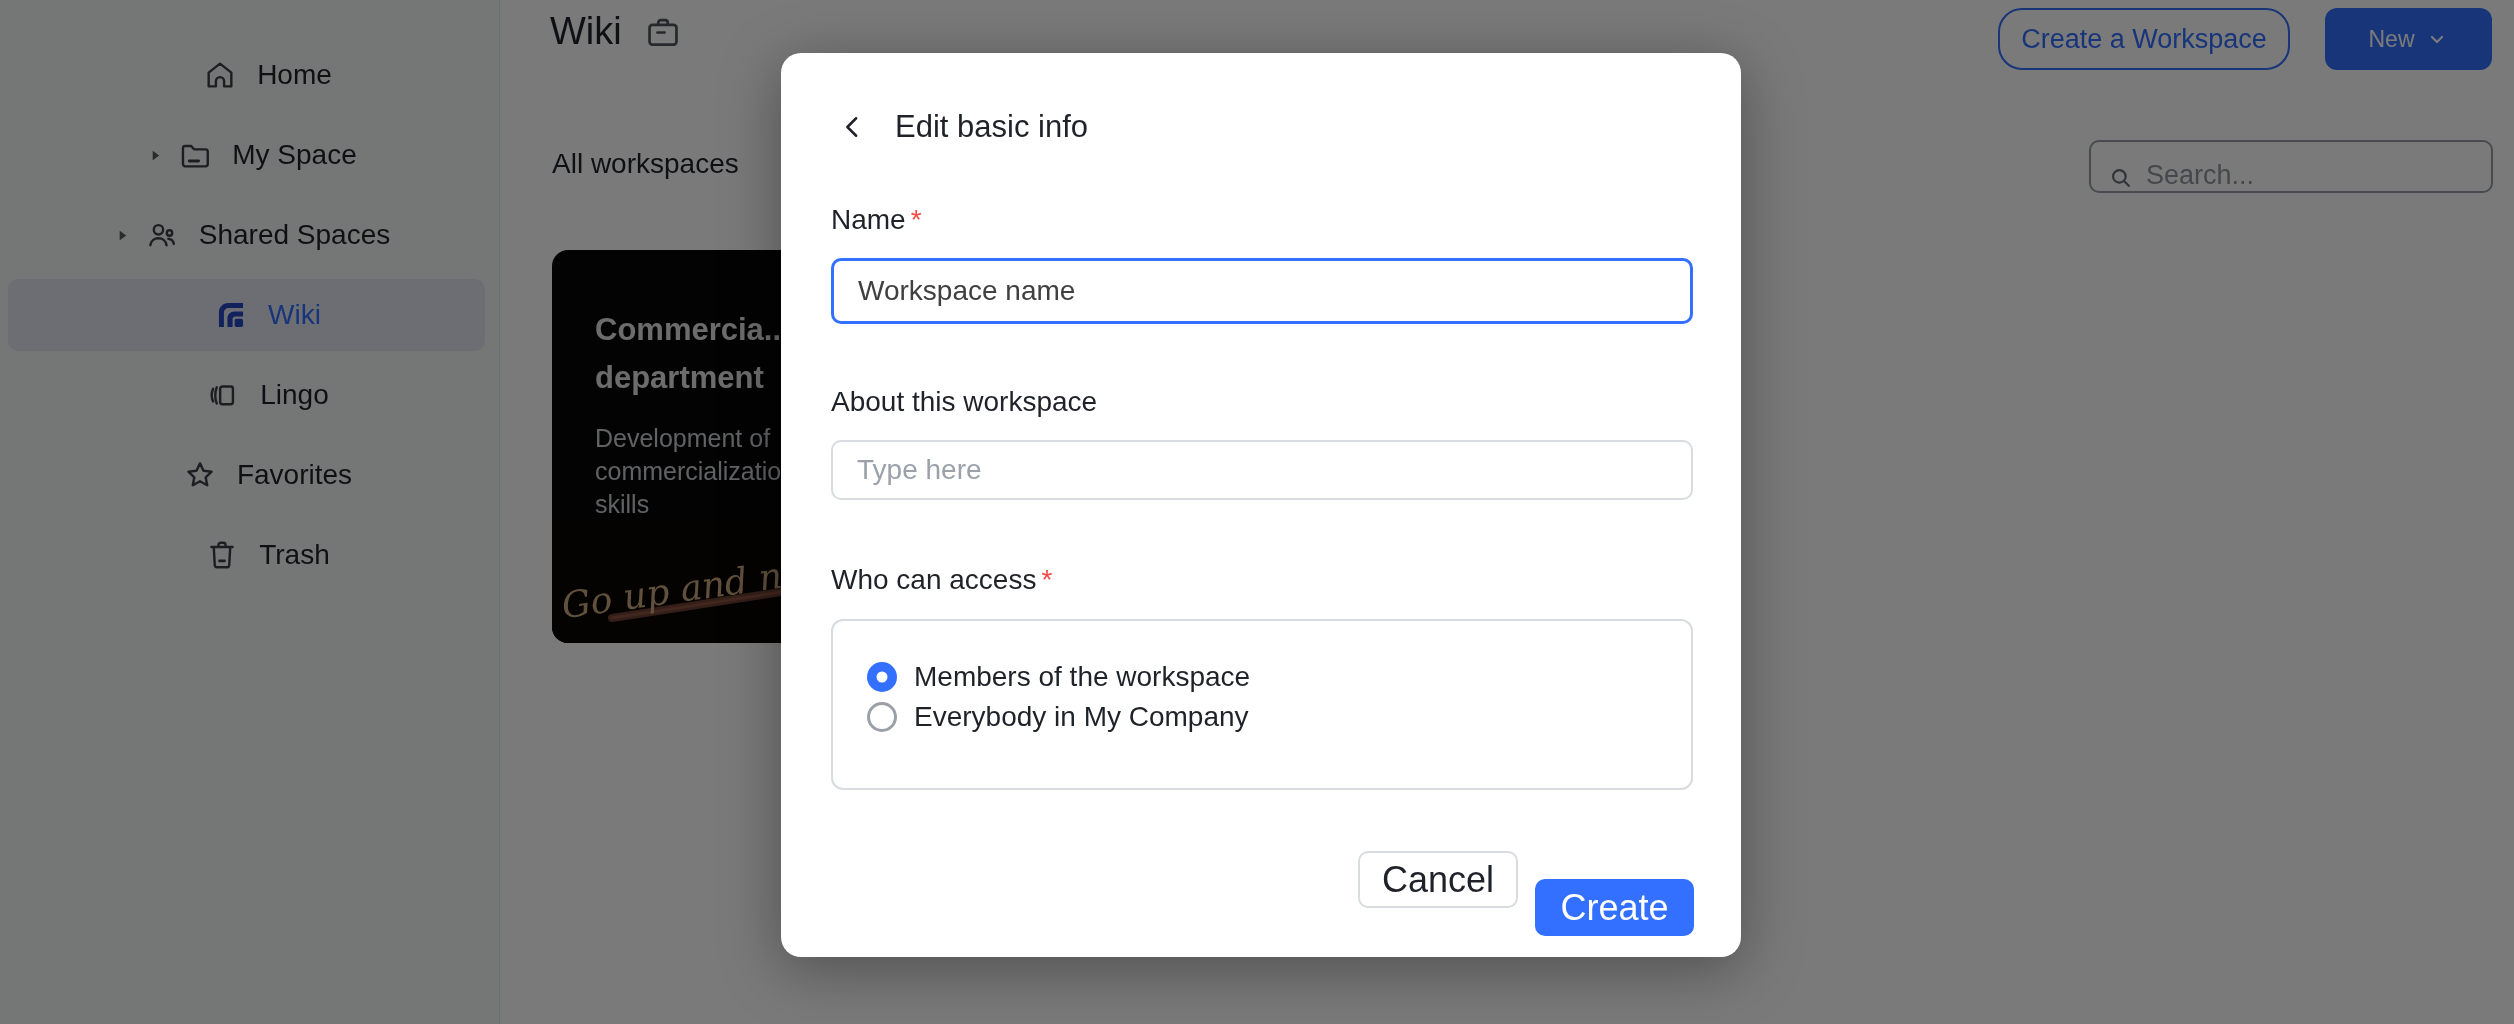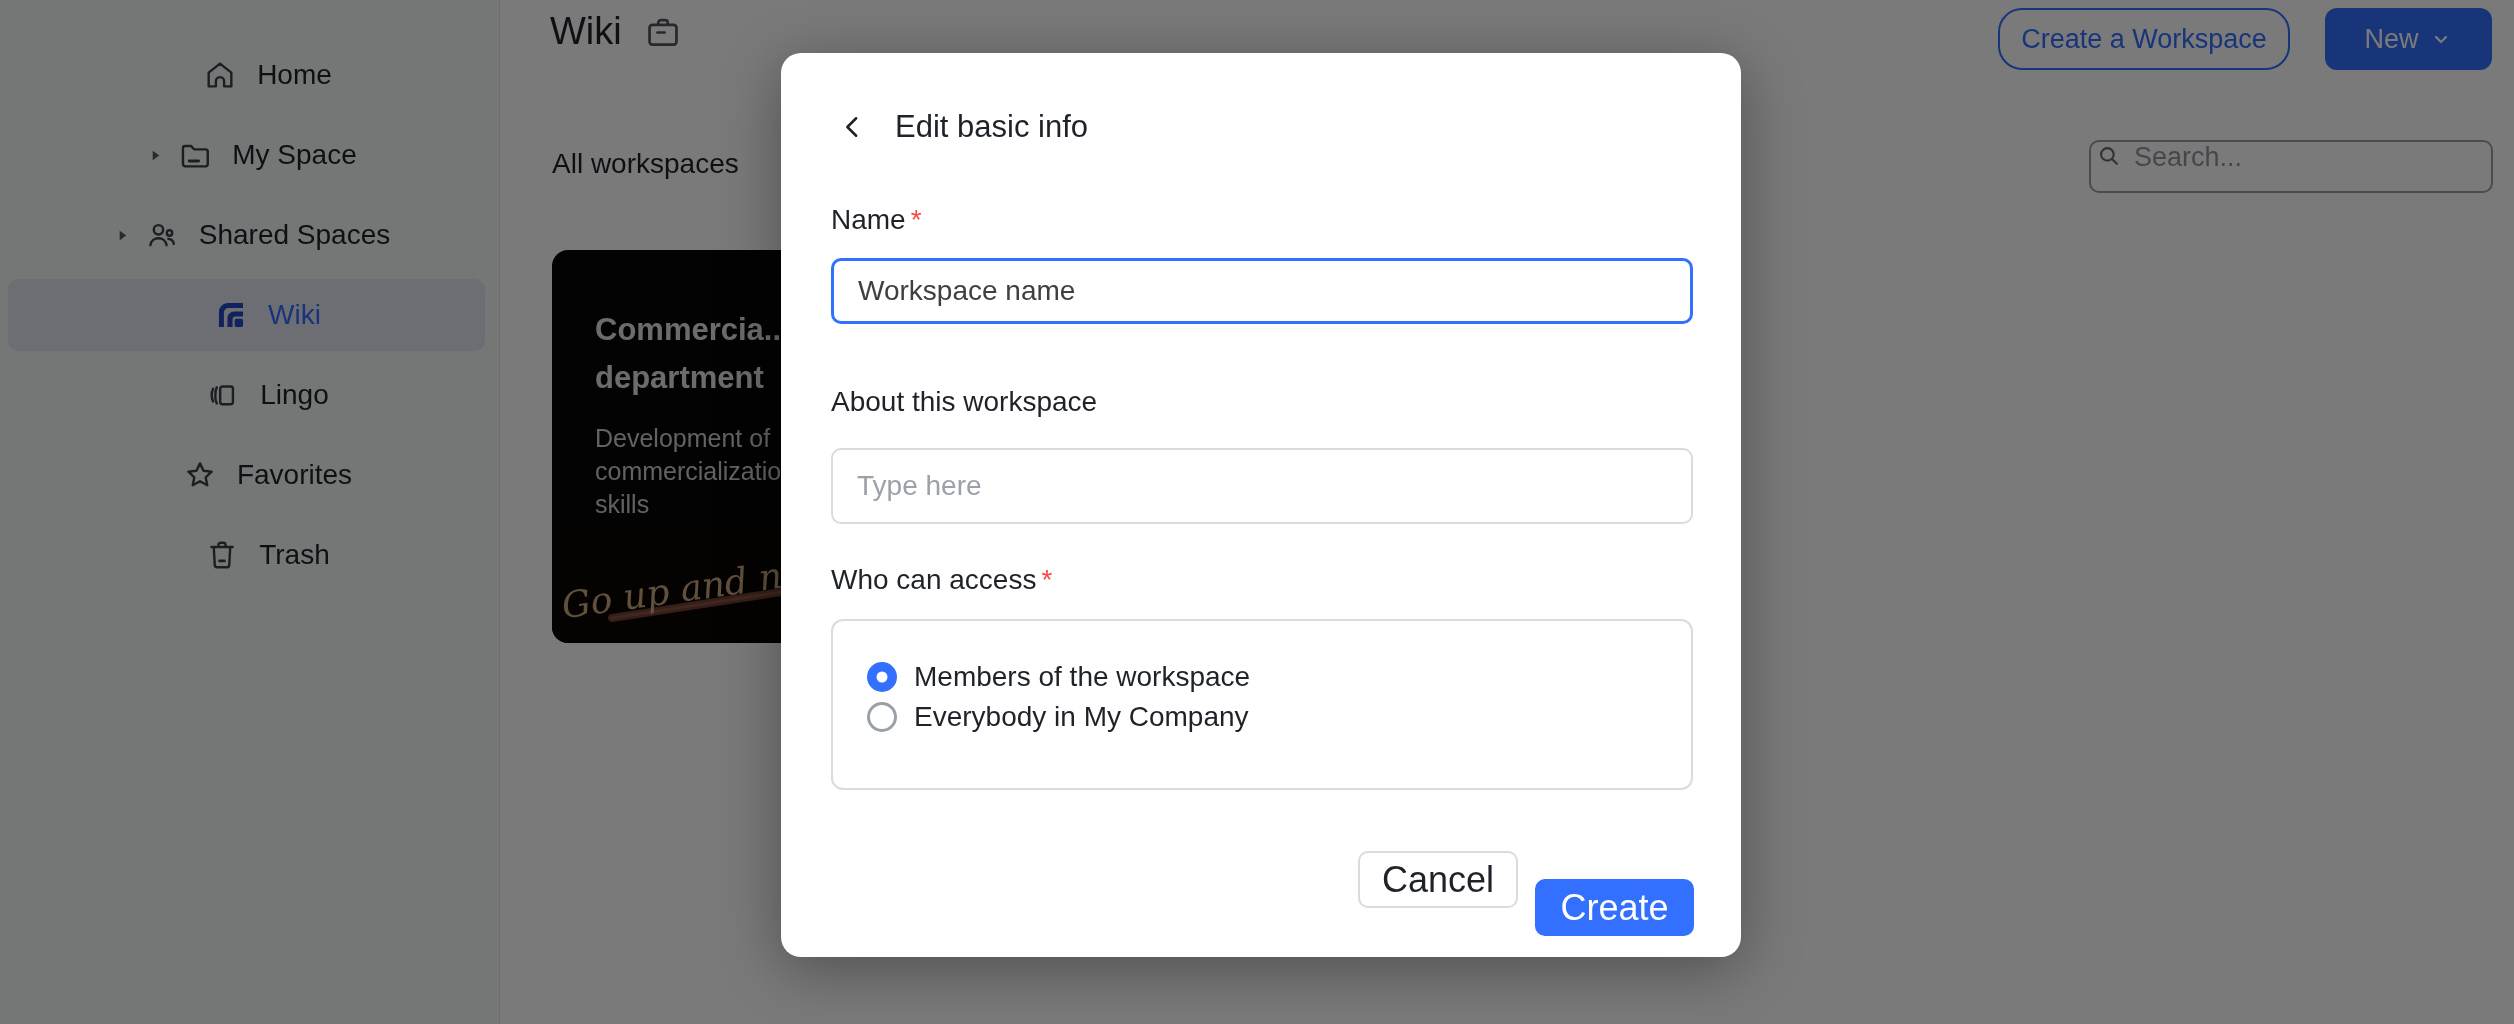--- a/index.html
+++ b/index.html
@@ -30,28 +30,28 @@
   .page-title-row { position:absolute; left:50px; top:10px; display:flex; align-items:center; gap:22px; }
   .page-title { font-size:38px; font-weight:500; color:#1f2329; }
   .title-doc-icon { width:38px; height:38px; color:#50555c; }
   .btn-outline {
     position:absolute; left:1498px; top:8px; width:292px; height:62px;
     border:2px solid #3370ff; border-radius:24px; background:transparent;
     color:#3370ff; font-size:27px; font-family:inherit; display:flex; align-items:center; justify-content:center; cursor:pointer;
   }
   .btn-primary-top {
     position:absolute; left:1825px; top:8px; width:167px; height:62px;
-    border:none; border-radius:12px; background:#3370ff; color:#fff; font-size:27px; font-family:inherit;
+    border:none; border-radius:12px; background:#3370ff; color:#fff; font-size:23px; font-family:inherit;
     display:flex; align-items:center; justify-content:center; gap:10px; cursor:pointer;
   }
   .btn-primary-top svg { width:24px; height:24px; }
   .search-box {
     position:absolute; left:1589px; top:140px; width:404px; height:53px;
     border:2px solid #989ea7; border-radius:10px; background:#fff;
-    display:flex; align-items:flex-start; padding:0 4px; gap:12px;
+    display:flex; align-items:flex-end; padding:0 16px; gap:12px;
   }
   .search-box svg { width:27px; height:27px; color:#646a73; flex:none; }
   .search-input { border:none; outline:none; background:transparent; font-size:27px; font-family:inherit; width:100%; color:#1f2329; }
   .search-input::placeholder { color:#8f959e; }
   .section-title { position:absolute; left:52px; top:148px; font-size:28px; font-weight:500; color:#1f2329; }
 
   
   .ws-card {
     position:absolute; left:52px; top:250px; width:430px; height:393px;
     background:#070707; border-radius:16px; overflow:hidden; cursor:pointer;
@@ -74,21 +74,21 @@
   .modal-title { font-size:31px; font-weight:500; color:#1f2329; }
 
   .field-label { position:absolute; left:50px; font-size:28px; color:#1f2329; }
   .req { color:#f54a45; margin-left:5px; }
 
   .text-input {
     position:absolute; left:50px; width:862px; font-size:28px; font-family:inherit;
     border-radius:10px; outline:none; padding:16px 24px; color:#404040; background:#fff;
   }
   .name-input { top:205px; height:66px; border:3px solid #3370ff; }
-  .about-input { top:387px; height:76px; border:2px solid #d8dbe0;margin-top:8px; }
+  .about-input { top:387px; height:60px; border:2px solid #d8dbe0; }
   .about-input::placeholder { color:#9ba1aa; }
 
   .access-box {
     position:absolute; left:50px; top:566px; width:862px; height:171px;
     border:2px solid #d8dbe0; border-radius:12px; padding:36px 0 0 34px;
     display:flex; flex-direction:column; 
   }
   .radio-row { display:flex; align-items:center; gap:17px; height:40px; cursor:pointer; }
   .radio { width:30px; height:30px; border-radius:50%; flex:none; position:relative; }
   .radio.checked { background:#3370ff; }

